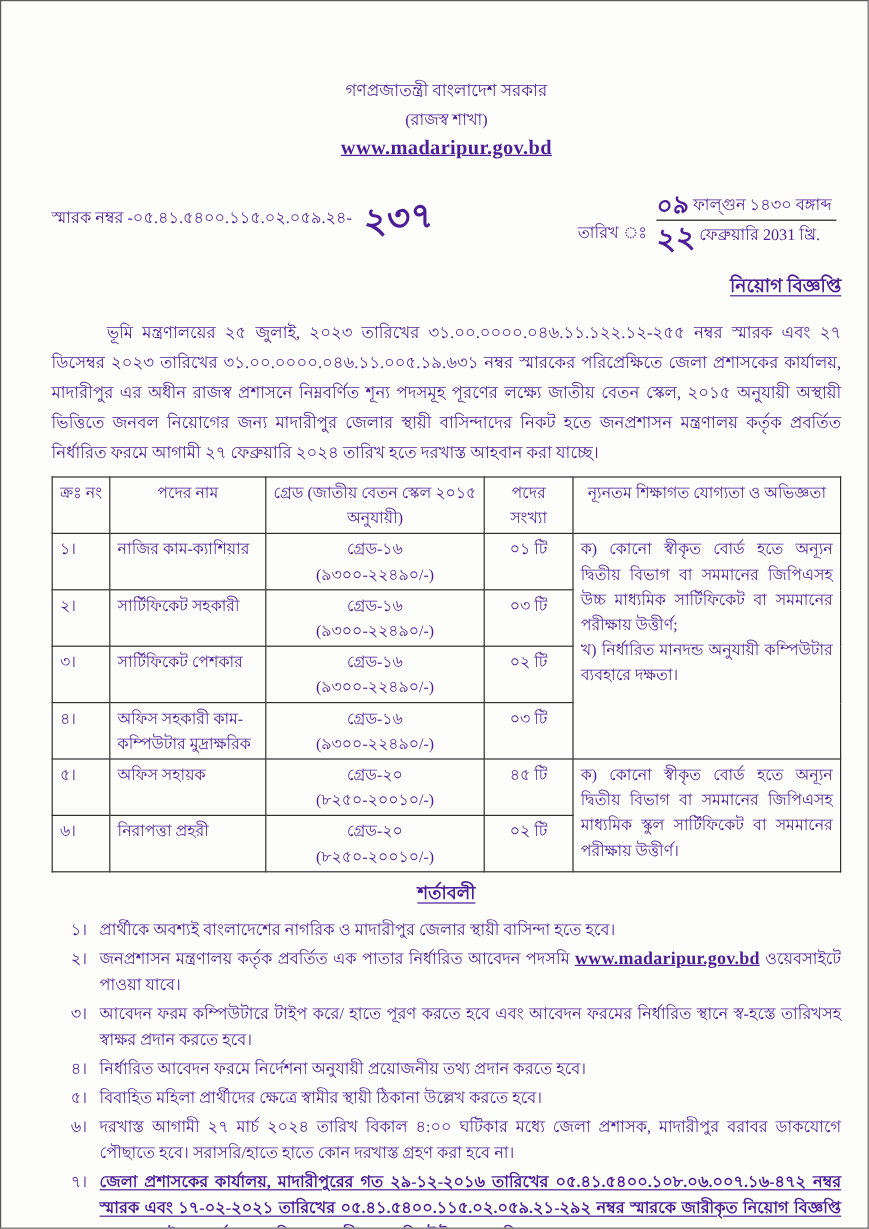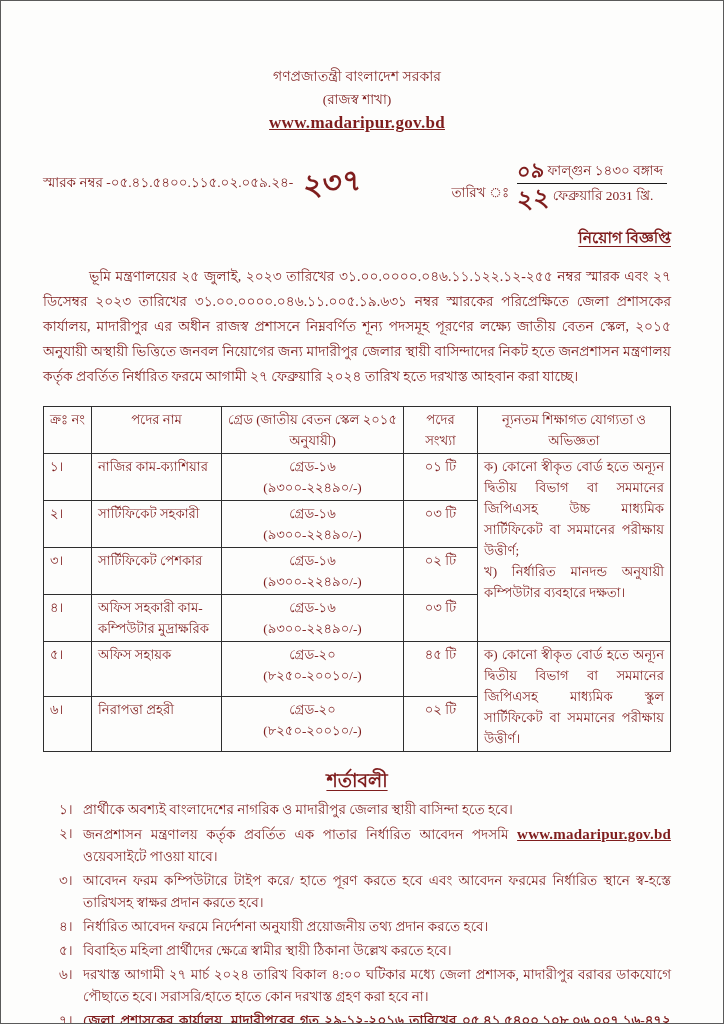--- a/index.html
+++ b/index.html
@@ -1,21 +1,21 @@
 <!DOCTYPE html>
 <html lang="bn"><head>
 <meta charset="utf-8">
 <style>
   * { margin:0; padding:0; box-sizing:border-box; }
   html,body { background:#9a9a9a; }
   body { font-family:"Liberation Serif","DejaVu Serif",serif; }
   .page{
     width:724px; height:1024px; margin:0 auto; background:#fdfdfc;
-    color:#7f1d1d; border:1px solid #5a5a5a; overflow:hidden; position:relative;
-    padding:64px 52px 0 42px; font-size:13.5px; line-height:21px;
+    color:#4c1d95; border:1px solid #5a5a5a; overflow:hidden; position:relative;
+    padding:64px 22px 0 42px; font-size:13.5px; line-height:21px;
   }
   
   .doc-header{ text-align:center; line-height:23px; }
   .hdr-gov{ font-size:14px; }
   .hdr-office{ font-size:15px; }
   .hdr-branch{ font-size:13.5px; }
   .hdr-site{ font-size:17px; font-weight:bold; text-decoration:underline; letter-spacing:.3px; }
   
   .memo-row{ display:flex; justify-content:space-between; align-items:flex-start; margin-top:26px; }
   .memo-left{ white-space:nowrap; padding-top:8px; }
@@ -30,34 +30,34 @@
   .date-line-top{ border-bottom:1.5px solid #1b1b1b; padding:0 4px 1px 0; }
   .date-line-bottom{ padding-top:1px; }
   .day-hw{ font-size:21px; margin-right:3px; vertical-align:-3px; }
   .day-hw.big{ font-size:25px; vertical-align:-7px; }
   
   .doc-title{ text-align:right; margin-top:16px; font-size:15.5px; font-weight:bold; }
   .doc-title span{ text-decoration:underline; text-underline-offset:3px; }
   
   .intro{ margin-top:16px; text-align:justify; text-indent:46px; line-height:25px; font-size:13.8px; }
   
-  table.posts{ width:100%; border-collapse:collapse; margin-top:17px; font-size:13.2px; }
+  table.posts{ width:100%; border-collapse:collapse; margin-top:7px; font-size:13.2px; }
   table.posts th, table.posts td{
     border:1.4px solid #2e2e2e; padding:2px 6px; vertical-align:top; line-height:21px;
   }
   th.c-sl{ width:48px; } th.c-post{ width:130px; } th.c-grade{ width:182px; }
   th.c-count{ width:74px; } th.c-qual{ width:auto; }
   table.posts th{ font-weight:normal; text-align:center; }
   td.cell-sl{ text-align:left; padding-left:8px; }
   td.cell-post{ text-align:left; }
   td.cell-grade, td.cell-count{ text-align:center; }
   td.cell-qual{ text-align:justify;font-family:Liberation Serif, serif; }
   td.cell-qual p{ margin:0; text-align:justify; }
   
-  .cond-title{ text-align:center; font-weight:bold; font-size:19px; margin-top:18px; }
+  .cond-title{ text-align:center; font-weight:bold; font-size:15px; margin-top:8px; }
   .cond-title span{ text-decoration:underline; text-underline-offset:3px; }
   .cond-list{ margin-top:8px; }
   .cond-item{ display:flex; margin-top:2px; }
   .cond-num{ width:40px; flex:0 0 40px; padding-left:16px; }
   .cond-text{ flex:1; text-align:justify; line-height:22px; }
   .cond-text.emph{ font-weight:bold; text-decoration:underline; text-underline-offset:2px; }
   .inline-link{ font-weight:bold; text-decoration:underline; font-size:15px; letter-spacing:.2px; }
 </style>
 </head>
 <body>

